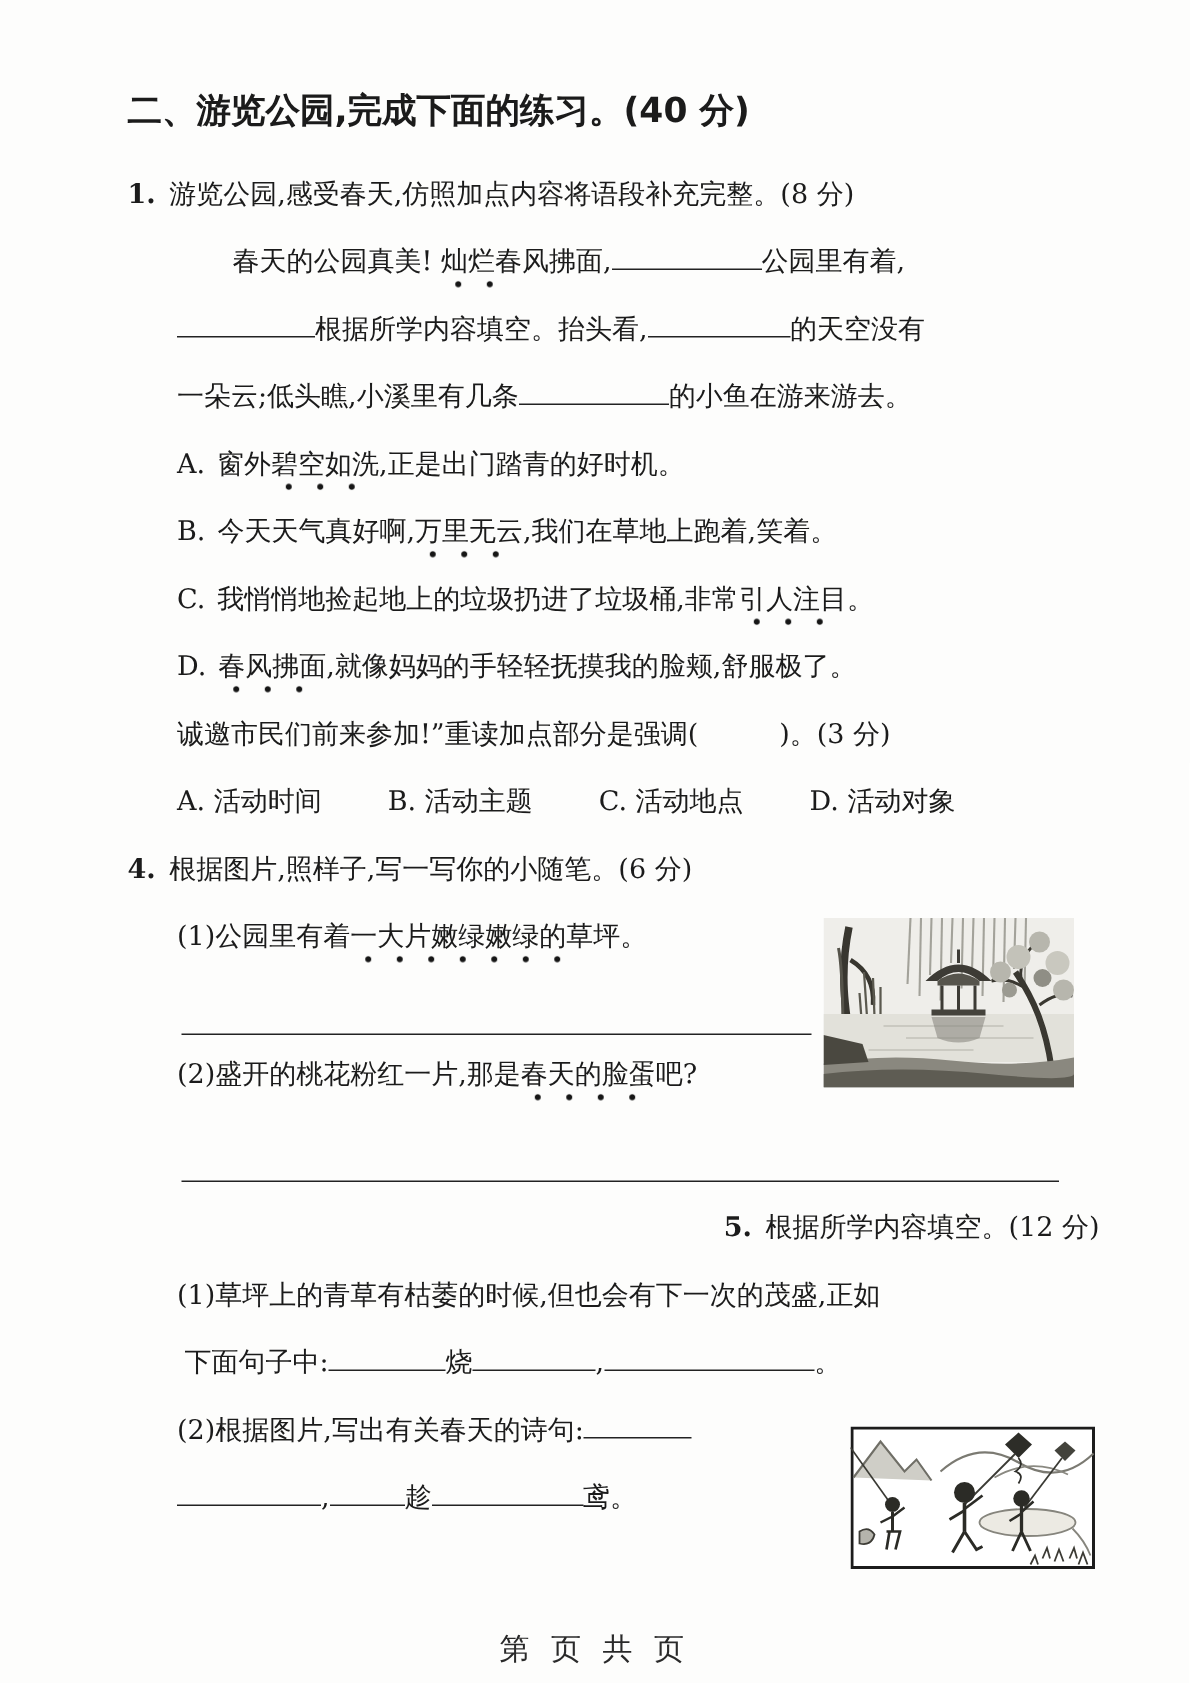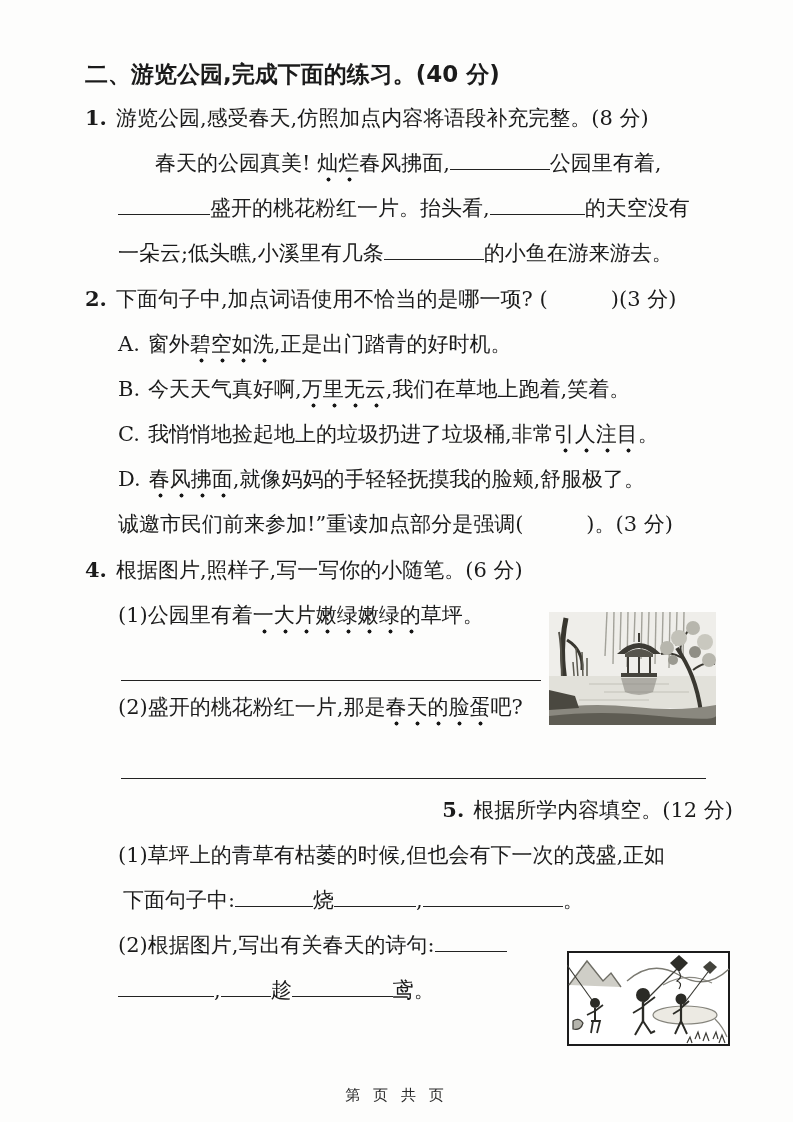--- a/index.html
+++ b/index.html
@@ -12,25 +12,25 @@
     padding:57px 60px 0 85px;
     color:#1b1b1b;
     font-family:"DejaVu Serif","Liberation Serif",serif;
     overflow:hidden;
   }
   .heading{
     font-family:"DejaVu Sans","Liberation Sans",sans-serif;
     font-weight:700;
     font-size:23px;
     line-height:34px;
-    margin-bottom:4px;
+    margin-bottom:16px;
     white-space:nowrap;
   }
   .line{
-    font-size:21px;
+    font-size:18px;
     line-height:45px;
     white-space:nowrap;
   }
   .num{font-weight:700;margin-right:9px;}
   .optlabel{margin-right:8px;}
   .sub{padding-left:33px;}
   .p1{padding-left:70px;}
   .emph{
     background-image:radial-gradient(circle,#161616 1.7px,transparent 2.3px);
     background-size:21px 7px;
@@ -55,63 +55,66 @@
   .wline1{margin:16px 0 4px 36px;width:420px;}
   .wline2{margin:22px 0 4px 36px;width:585px;}
   .gap8{margin-top:8px;text-align:right;}
   .optrow{display:flex;gap:44px;}
   .illu{position:absolute;}
   .park{left:549px;top:612px;}
   .kites{left:567px;top:951px;}
   .footer{
     position:absolute;left:0;right:0;top:1086px;
     text-align:center;
-    font-size:15px;
+    font-size:20px;
     letter-spacing:4px;
     color:#2a2a2a;
     font-family:"DejaVu Sans","Liberation Sans",sans-serif;
   }
 </style>
 </head>
 <body>
 
 <div class="page">
 
   <div class="heading">二、游览公园,完成下面的练习。(40 分)</div>
 
   <div class="line">
     <span class="num">1.</span><span>游览公园,感受春天,仿照加点内容将语段补充完整。(8 分)</span>
   </div>
   <div class="line p1">
     <span>春天的公园真美! </span><span class="emph">灿烂</span><span>春风拂面,</span><span class="blank b100"></span><span>公园里有着,</span>
   </div>
   <div class="line sub">
-    <span class="blank b92"></span><span>盛开的桃花粉红一片。抬头看,</span><span class="blank b95"></span><span>的天空没有</span>
+    <span class="blank b92"></span><span>根据所学内容填空。抬头看,</span><span class="blank b95"></span><span>的天空没有</span>
   </div>
   <div class="line sub">
     <span>一朵云;低头瞧,小溪里有几条</span><span class="blank b100"></span><span>的小鱼在游来游去。</span>
   </div>
 
-  <div class="line">
-    <span class="num">2.</span><span>下面句子中,加点词语使用不恰当的是哪一项? (　　　)(3 分)</span>
-  </div>
   <div class="line sub">
     <span class="optlabel">A.</span><span>窗外</span><span class="emph">碧空如洗</span><span>,正是出门踏青的好时机。</span>
   </div>
   <div class="line sub">
     <span class="optlabel">B.</span><span>今天天气真好啊,</span><span class="emph">万里无云</span><span>,我们在草地上跑着,笑着。</span>
   </div>
   <div class="line sub">
     <span class="optlabel">C.</span><span>我悄悄地捡起地上的垃圾扔进了垃圾桶,非常</span><span class="emph">引人注目</span><span>。</span>
   </div>
   <div class="line sub">
     <span class="optlabel">D.</span><span></span><span class="emph">春风拂面</span><span>,就像妈妈的手轻轻抚摸我的脸颊,舒服极了。</span>
   </div>
 
   <div class="line sub">诚邀市民们前来参加!”重读加点部分是强调(　　　)。(3 分)</div>
+  <div class="line sub optrow">
+    <span>A. 活动时间</span>
+    <span>B. 活动主题</span>
+    <span>C. 活动地点</span>
+    <span>D. 活动对象</span>
+  </div>
 
   <div class="line">
     <span class="num">4.</span><span>根据图片,照样子,写一写你的小随笔。(6 分)</span>
   </div>
   <div class="line sub">
     <span>(1)公园里有着</span><span class="emph">一大片嫩绿嫩绿的</span><span>草坪。</span>
   </div>
   <div class="wline wline1"></div>
   <div class="line sub">
     <span>(2)盛开的桃花粉红一片,那是</span><span class="emph">春天的脸蛋</span><span>吧?</span>

